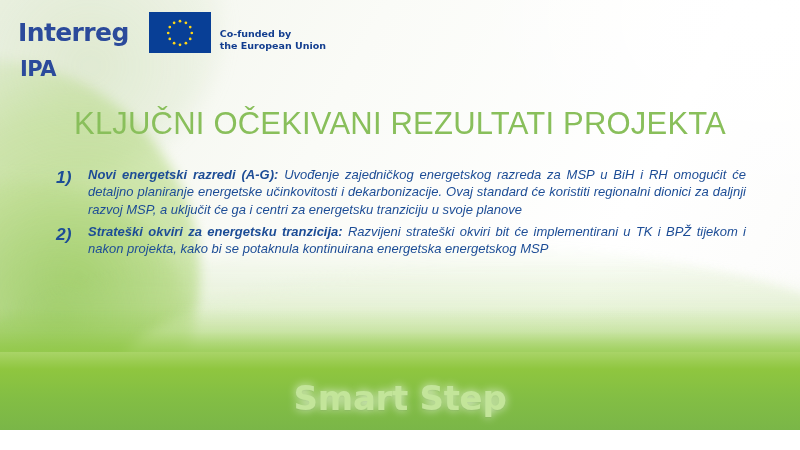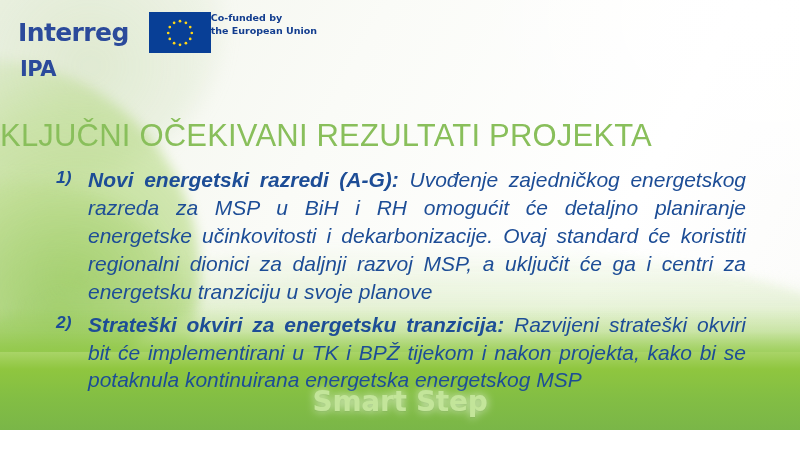--- a/index.html
+++ b/index.html
@@ -142,21 +142,22 @@
   #interreg-wordmark {
     font-family: "DejaVu Sans", sans-serif;
     font-weight: 700;
     font-size: 25px;
     letter-spacing: -0.6px;
     color: #2b4a9b;
     line-height: 1;
   }
   #eu-emblem-group {
     display: flex;
-    align-items: flex-start;
+    align-items: flex-end;
+    gap: 9px;
   }
   #eu-flag {
     width: 62px;
     height: 41px;
     background: #083f96;
     position: relative;
     flex: none;
   }
   #eu-flag svg { display: block; }
   #eu-funding-text {
@@ -189,22 +190,22 @@
     line-height: 1.36;
     color: #123d8f;
     white-space: pre-line;
   }
 
   
   #slide-title {
     position: absolute;
     left: 0;
     right: 0;
-    top: 118px;
-    text-align: left;
+    top: 106px;
+    text-align: center;
     font-family: "Liberation Sans", sans-serif;
     font-weight: 400;
     font-size: 31px;
     letter-spacing: 0.2px;
     color: #89bf5b;
     z-index: 5;
     white-space: nowrap;
   }
 
   
@@ -228,39 +229,39 @@
     font-style: italic;
     font-size: 17.4px;
     line-height: 1.33;
     color: #1d4d96;
   }
   .bullet-text {
     flex: 1;
     text-align: justify;
     font-family: "Liberation Sans", sans-serif;
     font-style: italic;
-    font-size: 21px;
+    font-size: 13px;
     line-height: 1.33;
     color: #1d4d96;
     hyphens: none;
   }
   .bullet-text .lead {
     font-weight: 700;
   }
 
   
   #brand-footer {
     position: absolute;
     left: 0;
     right: 0;
     bottom: 12px;
     text-align: center;
     font-family: "DejaVu Sans", sans-serif;
     font-weight: 700;
-    font-size: 28px;
+    font-size: 34px;
     letter-spacing: -0.3px;
     color: #c3e59a;
     text-shadow: 0 0 10px rgba(255,255,255,0.75),
                  0 1px 1px rgba(110,165,60,0.55);
     z-index: 7;
   }
 </style>
 </head>
 <body>
 

